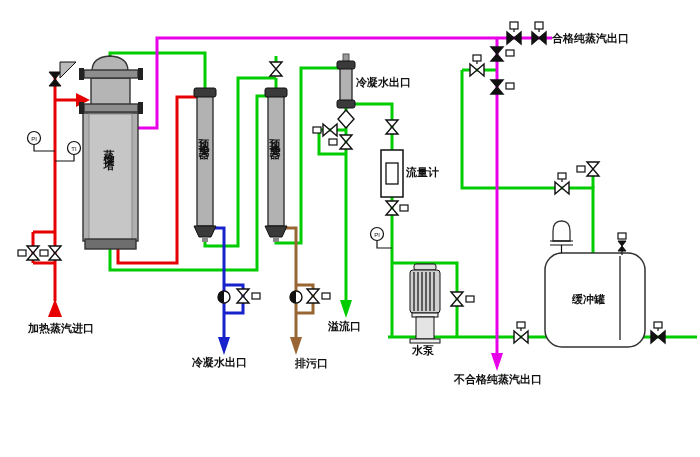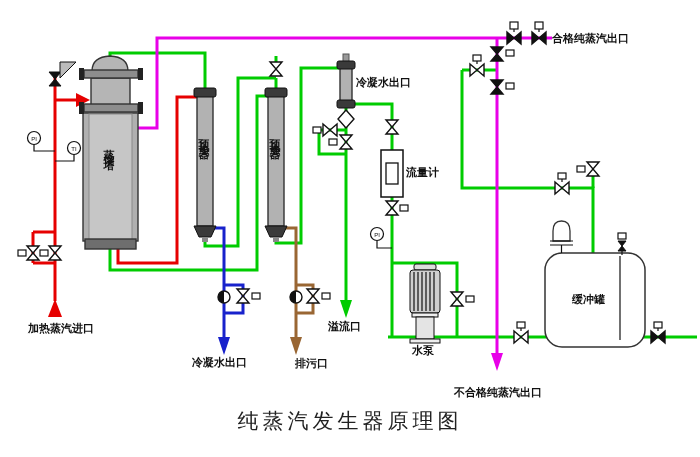--- a/index.html
+++ b/index.html
@@ -208,22 +208,21 @@
     <circle cx="377" cy="234" r="6.5" fill="#fff" stroke="#111" stroke-width="1.2"></circle>
     <text x="377" y="236.5" fill="#111">PI</text>
   </g>
 </svg>
 
   <div class="lbl" style="left:28px;top:322px;">加热蒸汽进口</div>
   <div class="lbl" style="left:192px;top:357px;font-family:Liberation Mono, monospace;">冷凝水出口</div>
   <div class="lbl" style="left:277px;top:357px;padding-left:18px;">排污口</div>
   <div class="lbl" style="left:328px;top:320px;">溢流口</div>
   <div class="lbl" style="left:552px;top:32px;">合格纯蒸汽出口</div>
-  <div class="lbl" style="left:454px;top:386px;">不合格纯蒸汽出口</div>
+  <div class="lbl" style="left:454px;top:373px;">不合格纯蒸汽出口</div>
   <div class="lbl" style="left:356px;top:76px;">冷凝水出口</div>
   <div class="lbl" style="left:406px;top:166px;">流量计</div>
   <div class="lbl" style="left:412px;top:344px;">水泵</div>
   <div class="lbl" style="left:572px;top:293px;">缓冲罐</div>
   <div class="vlbl" style="left:103px;top:140px;">蒸馏塔</div>
   <div class="vlbl" style="left:198px;top:130px;">预热器1</div>
   <div class="vlbl" style="left:269px;top:130px;">预热器2</div>
-  <div id="title">纯蒸汽发生器原理图</div>
 </div>
 
 </body></html>

